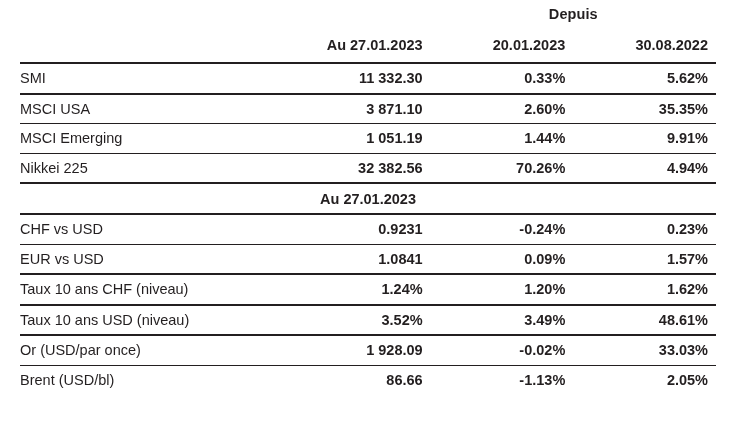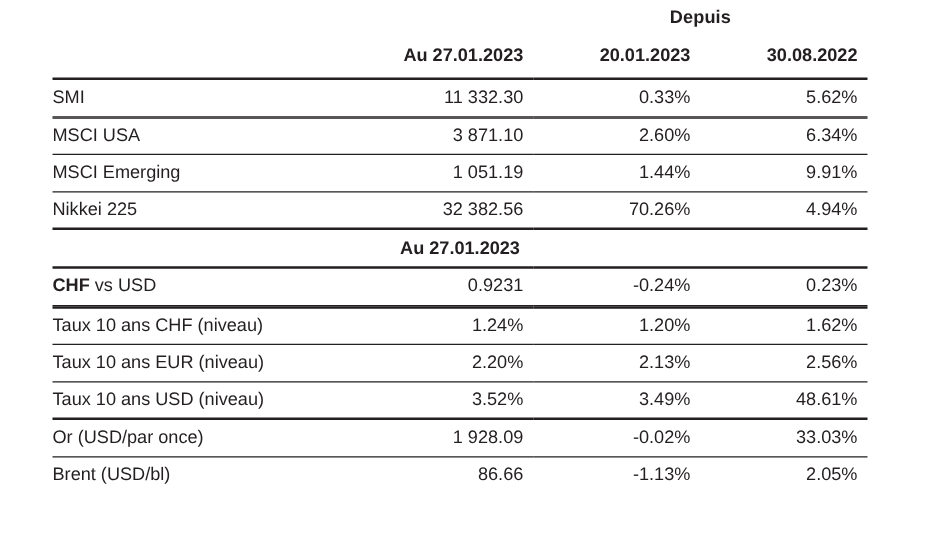--- a/index.html
+++ b/index.html
@@ -12,21 +12,21 @@
     height: 440px;
     font-family: "Liberation Sans", sans-serif;
     color: #231f20;
     overflow: hidden;
   }
   .sheet {
     position: relative;
     width: 736px;
     height: 440px;
     box-sizing: border-box;
-    padding: 0 42px;
+    padding: 0 20px;
   }
   table.market-table {
     width: 100%;
     border-collapse: collapse;
     table-layout: fixed;
     font-size: 14.5px;
   }
   table.market-table col.c-label { width: 36.5%; }
   table.market-table col.c-v1 { width: 22.5%; }
   table.market-table col.c-v2 { width: 20.5%; }
@@ -80,23 +80,24 @@
     height: 28.5px;
     white-space: nowrap;
   }
   .data-row td.label {
     text-align: left;
     padding-right: 10px;
   }
   .data-row td.val {
     text-align: right;
     padding-right: 8px;
+    font-weight: bold;
   }
   .data-row td.label .bold {
-    font-weight: bold;
+    font-weight: normal;
   }
 
   .section-row td {
     height: 29px;
     text-align: center;
     font-weight: bold;
     font-size: 14.5px;
   }
 </style>
 </head>
@@ -139,21 +140,21 @@
         </tr>
 
       <tr class="rule-thin">
           <td colspan="4"></td>
         </tr>
 
       <tr class="data-row">
         <td class="label"><span class="bold"></span><span>MSCI USA</span></td>
         <td class="val">3 871.10</td>
         <td class="val">2.60%</td>
-        <td class="val">6.34%</td>
+        <td class="val">35.35%</td>
       </tr>
       <tr class="rule-thin">
           <td colspan="4"></td>
         </tr>
 
       <tr class="data-row">
         <td class="label"><span class="bold"></span><span>MSCI Emerging</span></td>
         <td class="val">1 051.19</td>
         <td class="val">1.44%</td>
         <td class="val">9.91%</td>
@@ -182,40 +183,40 @@
       <tr class="data-row">
         <td class="label"><span class="bold">CHF</span><span> vs USD</span></td>
         <td class="val">0.9231</td>
         <td class="val">-0.24%</td>
         <td class="val">0.23%</td>
       </tr>
       <tr class="rule-thin">
           <td colspan="4"></td>
         </tr>
 
+      <tr class="data-row">
+        <td class="label"><span class="bold">EUR</span><span> vs USD</span></td>
+        <td class="val">1.0841</td>
+        <td class="val">0.09%</td>
+        <td class="val">1.57%</td>
+      </tr>
       <tr class="rule-thick">
           <td colspan="4"></td>
         </tr>
 
       <tr class="data-row">
         <td class="label"><span class="bold"></span><span>Taux 10 ans CHF (niveau)</span></td>
         <td class="val">1.24%</td>
         <td class="val">1.20%</td>
         <td class="val">1.62%</td>
       </tr>
       <tr class="rule-thin">
           <td colspan="4"></td>
         </tr>
 
-      <tr class="data-row">
-        <td class="label"><span class="bold"></span><span>Taux 10 ans EUR (niveau)</span></td>
-        <td class="val">2.20%</td>
-        <td class="val">2.13%</td>
-        <td class="val">2.56%</td>
-      </tr>
       <tr class="rule-thin">
           <td colspan="4"></td>
         </tr>
 
       <tr class="data-row">
         <td class="label"><span class="bold"></span><span>Taux 10 ans USD (niveau)</span></td>
         <td class="val">3.52%</td>
         <td class="val">3.49%</td>
         <td class="val">48.61%</td>
       </tr>

